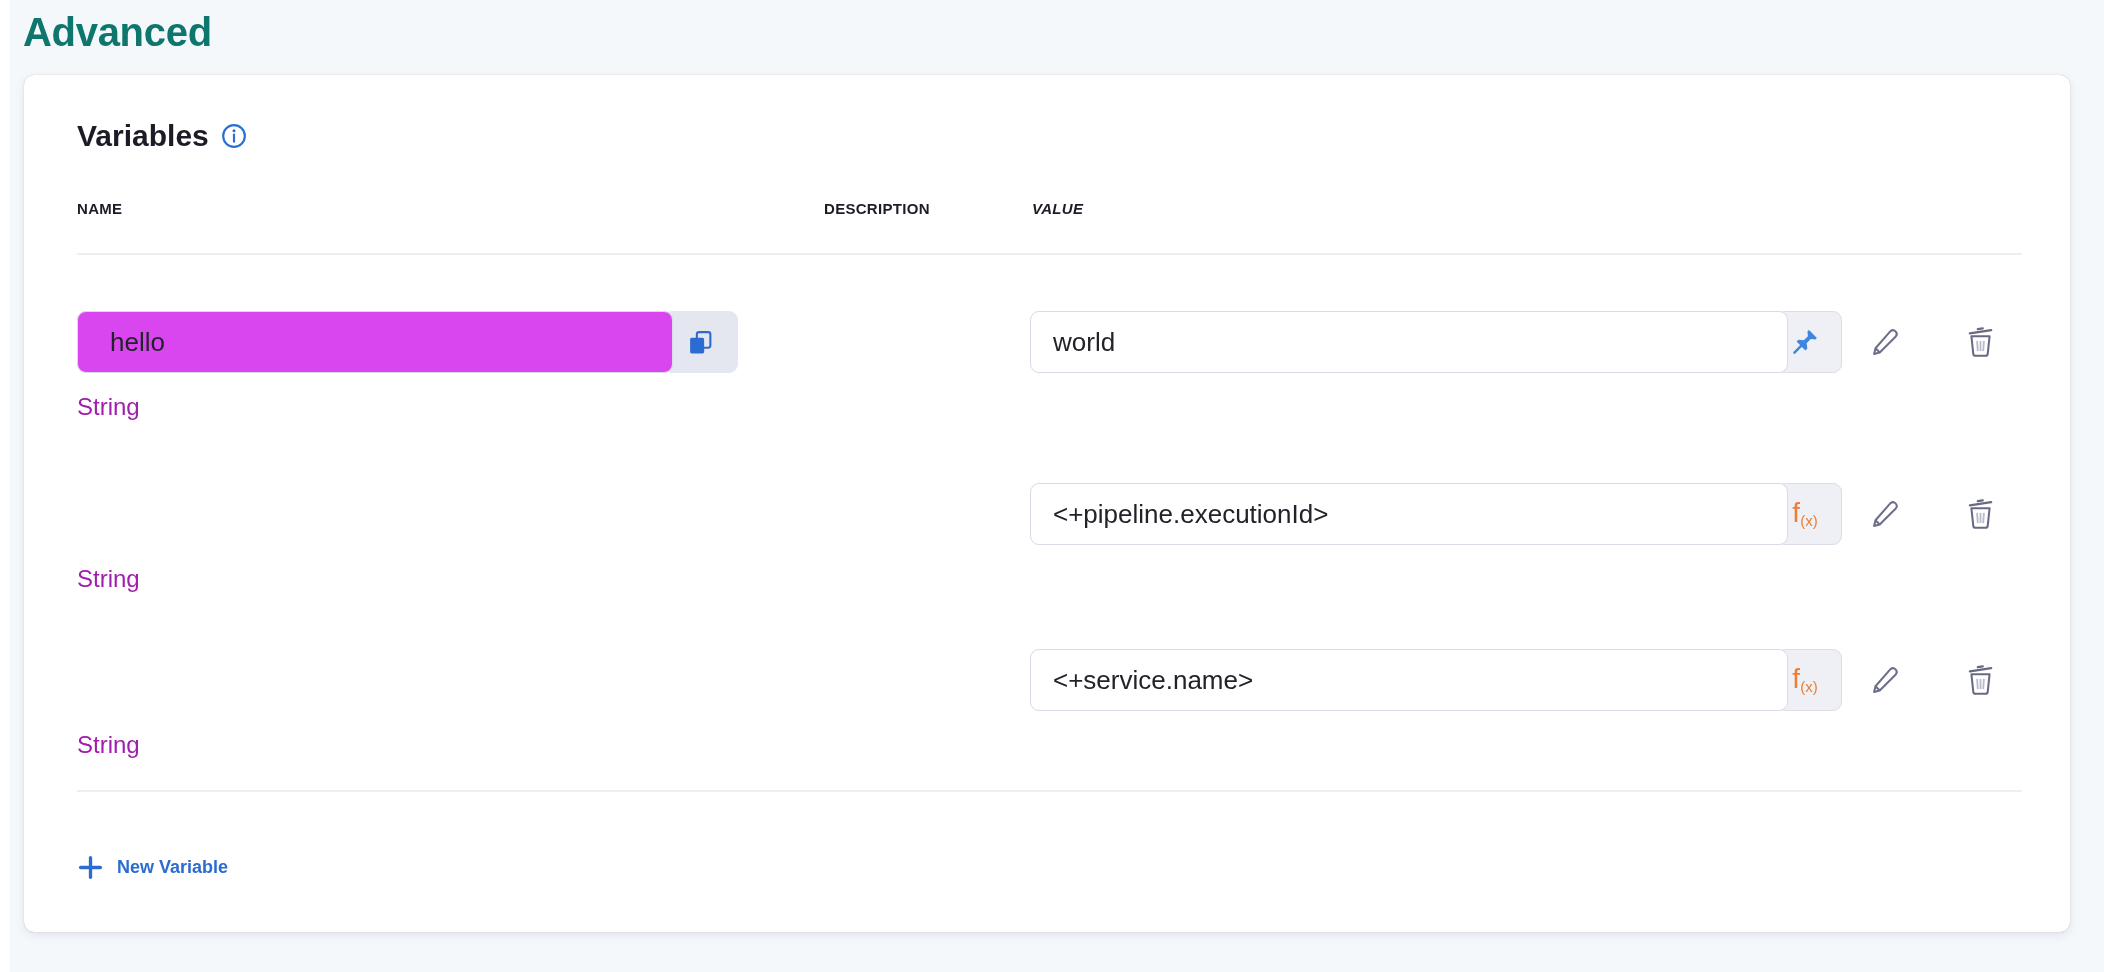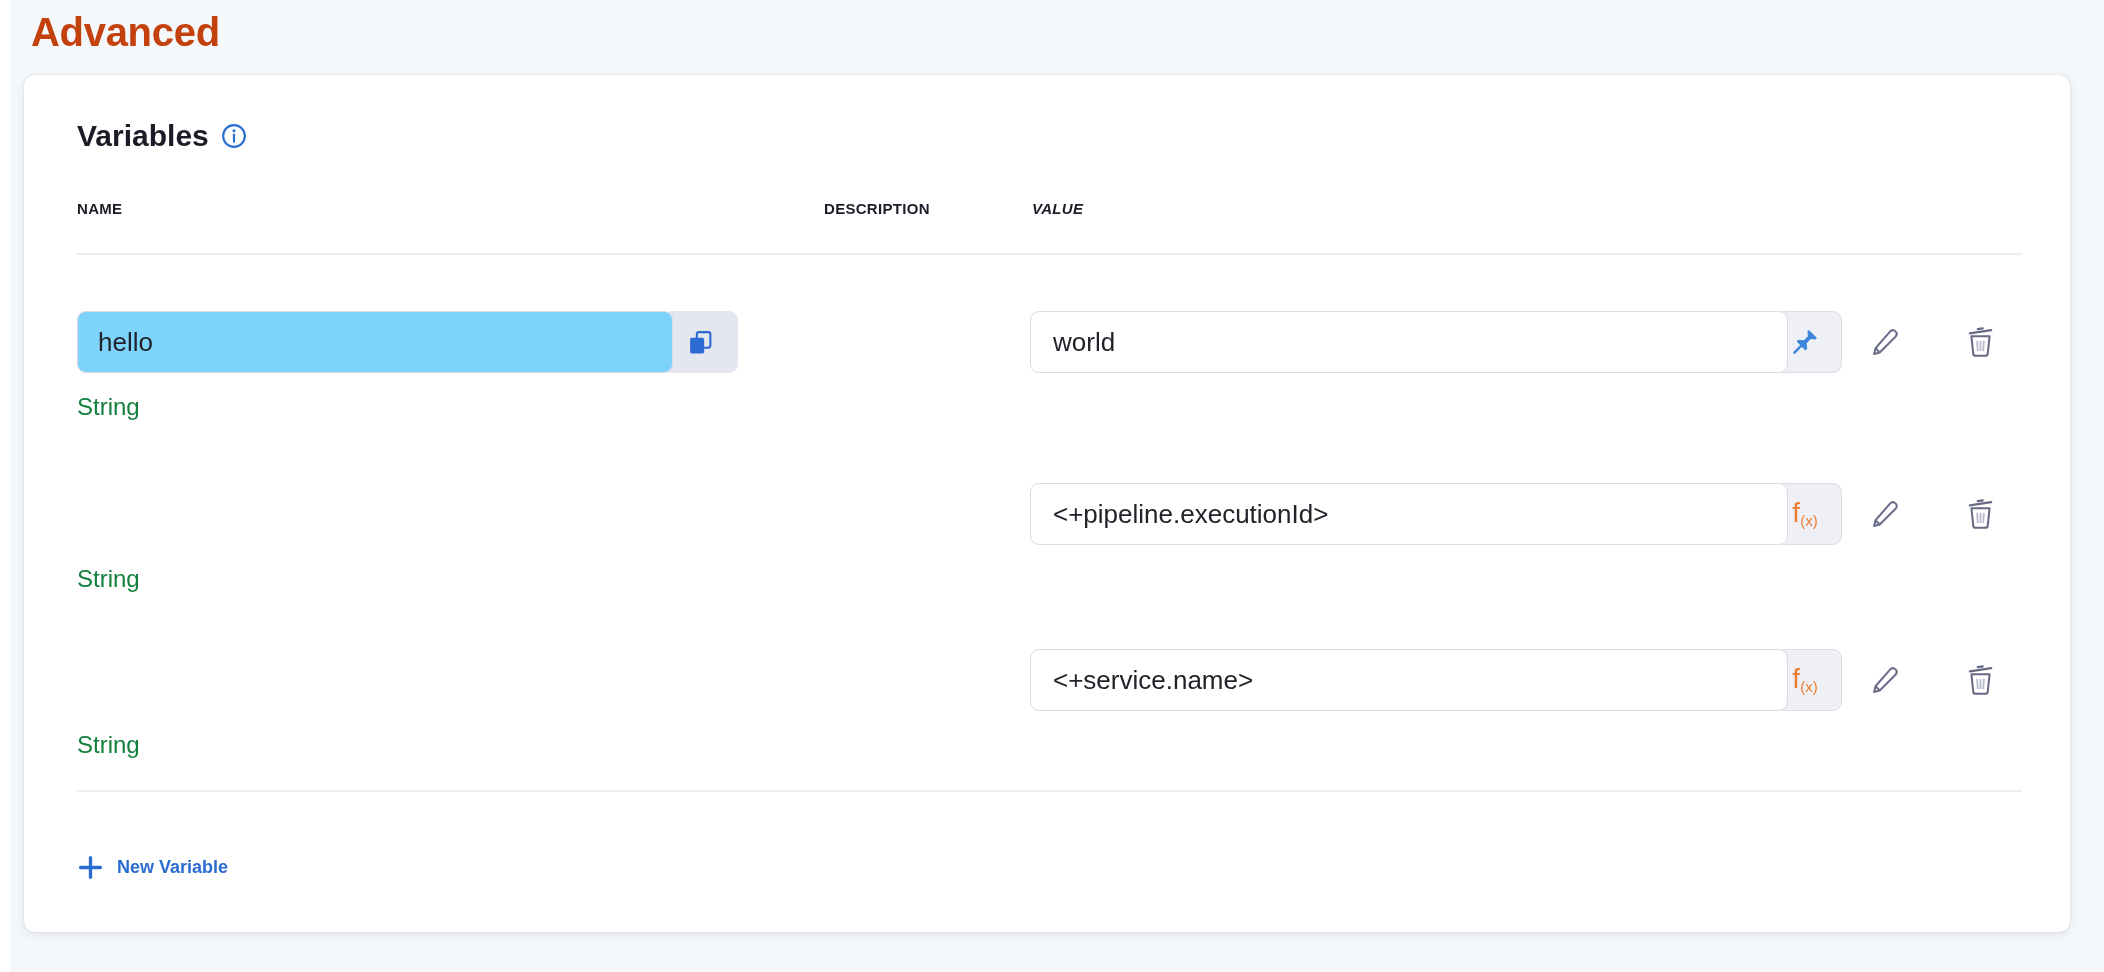--- a/index.html
+++ b/index.html
@@ -9,22 +9,22 @@
     background: #f5f8fb;
     font-family: "Liberation Sans", "DejaVu Sans", sans-serif;
     overflow: hidden;
     color: #1c1c28;
   }
   .left-gutter {
     position: absolute; left: 0; top: 0; width: 10px; height: 100%;
     background: #ffffff;
   }
   .page-title {
-    position: absolute; left: 31px; top: 10px;
-    font-size: 40px; font-weight: 700; color: #c2410c; letter-spacing: -0.3px;
+    position: absolute; left: 23px; top: 10px;
+    font-size: 40px; font-weight: 700; color: #0f766e; letter-spacing: -0.3px;
   }
   .card {
     position: absolute; left: 24px; top: 75px;
     width: 2046px; height: 857px;
     background: #ffffff; border-radius: 10px;
     box-shadow: 0 0 1px rgba(40,41,61,0.35), 0 3px 9px rgba(96,97,112,0.14);
   }
   .panel-title-row {
     position: absolute; left: 53px; top: 44px;
     display: flex; align-items: center; gap: 12px;
@@ -49,33 +49,33 @@
 
   .var-row { position: absolute; left: 53px; width: 1945px; height: 120px; }
   .row-0 { top: 236px; }
   .row-1 { top: 408px; }
   .row-2 { top: 574px; }
 
   .name-group { position: absolute; left: 0; top: 0; width: 661px; height: 62px; }
   .name-input {
     position: absolute; left: 0; top: 0; z-index: 1;
     width: 596px; height: 62px;
-    background: #7dd3fc; border: 1.5px solid #d9dae5; border-radius: 9px;
-    padding: 0 20px; font-size: 26px; color: #22222a;
+    background: #d946ef; border: 1.5px solid #d9dae5; border-radius: 9px;
+    padding: 0 32px; font-size: 26px; color: #22222a;
     font-family: inherit; outline: none;
   }
   .copy-btn {
     position: absolute; right: 0; top: 0; width: 75px; height: 62px;
     background: #e4e6f0; border: none; border-radius: 9px;
     display: flex; align-items: center; justify-content: center;
     cursor: pointer;
   }
   .type-label {
     position: absolute; left: 0; top: 82px;
-    font-size: 24px; color: #15803d;
+    font-size: 24px; color: #a21caf;
   }
   .value-group { position: absolute; left: 953px; top: 0; width: 812px; height: 62px; }
   .value-input {
     position: absolute; left: 0; top: 0; z-index: 1;
     width: 758px; height: 62px;
     background: #ffffff; border: 1.5px solid #d9dae5; border-radius: 9px;
     padding: 16px 22px; font-size: 26px; color: #22222a;
     font-family: inherit; outline: none;
   }
   .value-suffix {

